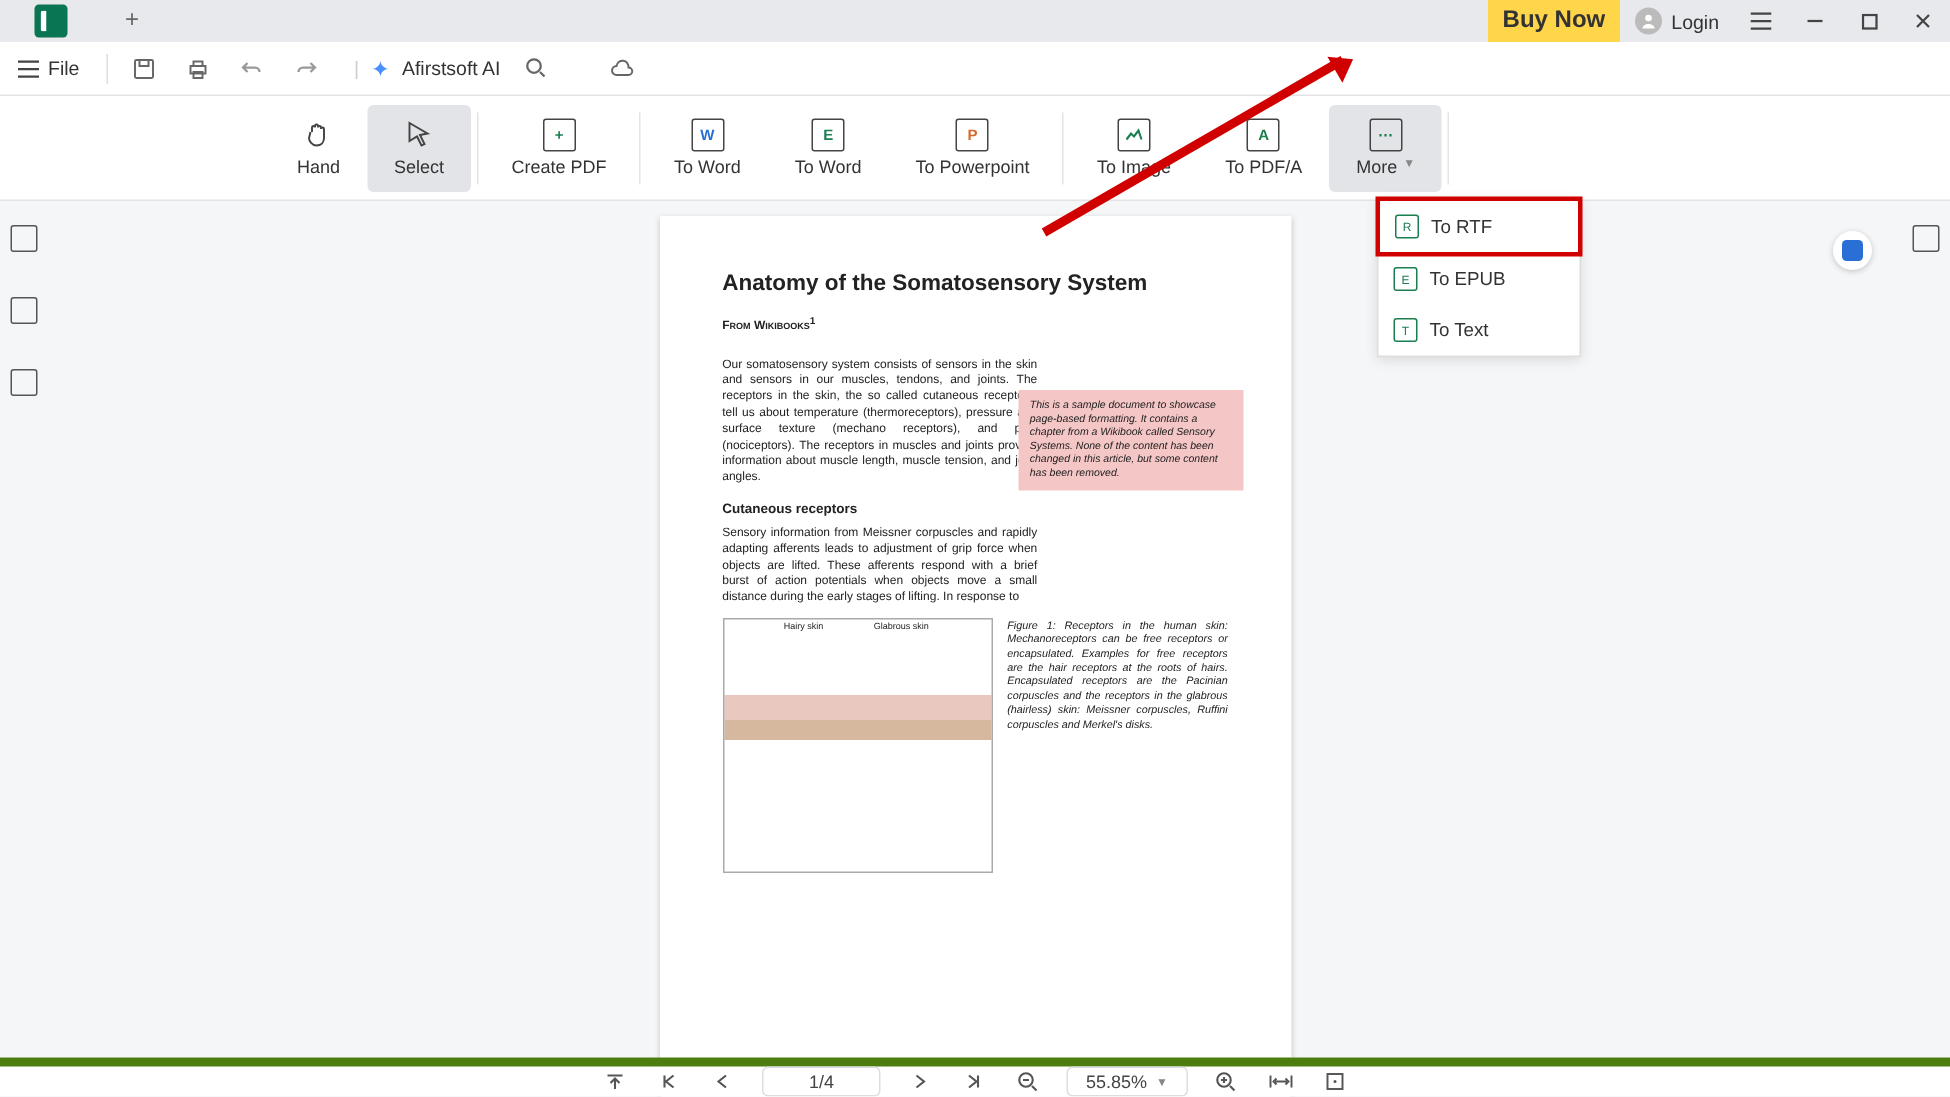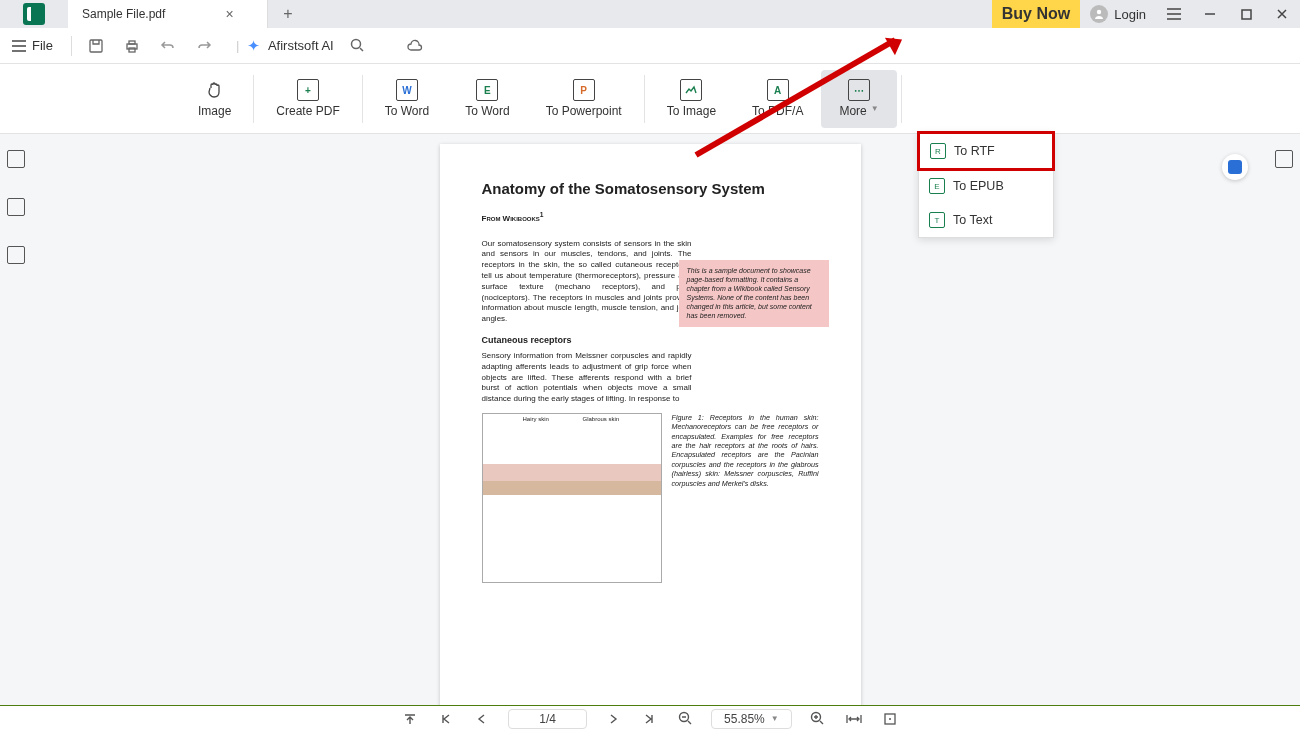--- a/index.html
+++ b/index.html
@@ -65,38 +65,34 @@
 .fig-row{display:flex;gap:10px;margin-top:8px;}
 .fig-img{width:180px;height:170px;border:1px solid #aaa;background:linear-gradient(#fff 30%, #e8c8bf 30%, #e8c8bf 40%, #d6b89f 40%, #d6b89f 48%, #fff 48%);position:relative;}
 .fig-cap{flex:1;font-size:7.2px;font-style:italic;text-align:justify;line-height:1.3;}
 .foot{position:absolute;bottom:30px;left:32px;right:32px;font-size:7px;border-top:1px solid #333;padding-top:4px;width:200px;}
 .pgnum{position:absolute;bottom:22px;right:36px;font-size:8px;}
 .float-badge{position:absolute;right:52px;top:154px;width:26px;height:26px;border-radius:50%;background:#fff;box-shadow:0 1px 4px rgba(0,0,0,.2);display:flex;align-items:center;justify-content:center;z-index:20;}
 .fb-inner{width:14px;height:14px;background:#2a6fd6;border-radius:3px;}
 .right-rail{width:32px;display:flex;flex-direction:column;align-items:center;padding-top:16px;}
 
 
-.status{position:absolute;bottom:0;left:0;right:0;height:26px;background:#fff;border-top:1px solid #4d7c0f;display:flex;align-items:center;justify-content:center;gap:16px;font-size:12px;color:#444;}
+.status{position:absolute;bottom:0;left:0;right:0;height:26px;background:#fff;border-top:6px solid #4d7c0f;display:flex;align-items:center;justify-content:center;gap:16px;font-size:12px;color:#444;}
 .st-ico{width:20px;height:20px;display:flex;align-items:center;justify-content:center;color:#555;cursor:pointer;}
 .st-page{border:1px solid #ddd;padding:2px 30px;border-radius:4px;font-size:12px;}
 .st-zoom{display:flex;align-items:center;gap:6px;border:1px solid #ddd;padding:2px 12px;border-radius:4px;}
 
 svg{display:block;}
 </style>
 </head>
 <body>
 
 <div class="titlebar">
   <div class="logo">
       <div class="logo-sq"></div>
     </div>
-  <div class="tab">
-    <span class="tab-name">Sample File.pdf</span>
-    <span class="tab-close">×</span>
-  </div>
   <div class="newtab">+</div>
   <div class="tb-spacer"></div>
   <div class="buy">Buy Now</div>
   <div class="login">
     <span class="avatar">
       <svg width="12" height="12" viewBox="0 0 12 12">
           <circle cx="6" cy="4" r="2.2" fill="#fff"></circle>
           <path d="M2 11c0-2 2-3 4-3s4 1 4 3" fill="#fff"></path>
         </svg>
     </span>
@@ -177,21 +173,29 @@
 </div>
 
 <div class="ribbon">
   <div style="width:170px"></div>
   <div class="rb-item">
     <span class="rb-ico plain">
       <svg width="20" height="20">
           <path d="M6 8V5a1 1 0 012 0V4a1 1 0 012 0v1a1 1 0 012 0v1a1 1 0 012 0v6c0 3-2 5-5 5s-5-3-5-5l1-4" fill="none" stroke="#444" stroke-width="1.3"></path>
         </svg>
     </span>
-    <span>Image</span>
+    <span>Hand</span>
+  </div>
+  <div class="rb-item sel">
+    <span class="rb-ico plain">
+      <svg width="18" height="20">
+          <path d="M3 2l12 7-5 1 3 6-2 1-3-6-5 3z" fill="none" stroke="#444" stroke-width="1.3"></path>
+        </svg>
+    </span>
+    <span>Select</span>
   </div>
   <div class="rb-sep"></div>
   <div class="rb-item">
     <span class="rb-ico">+</span>
     <span>Create PDF</span>
   </div>
   <div class="rb-sep"></div>
   <div class="rb-item">
     <span class="rb-ico" style="color:#2a6fd6">W</span>
     <span>To Word</span>

